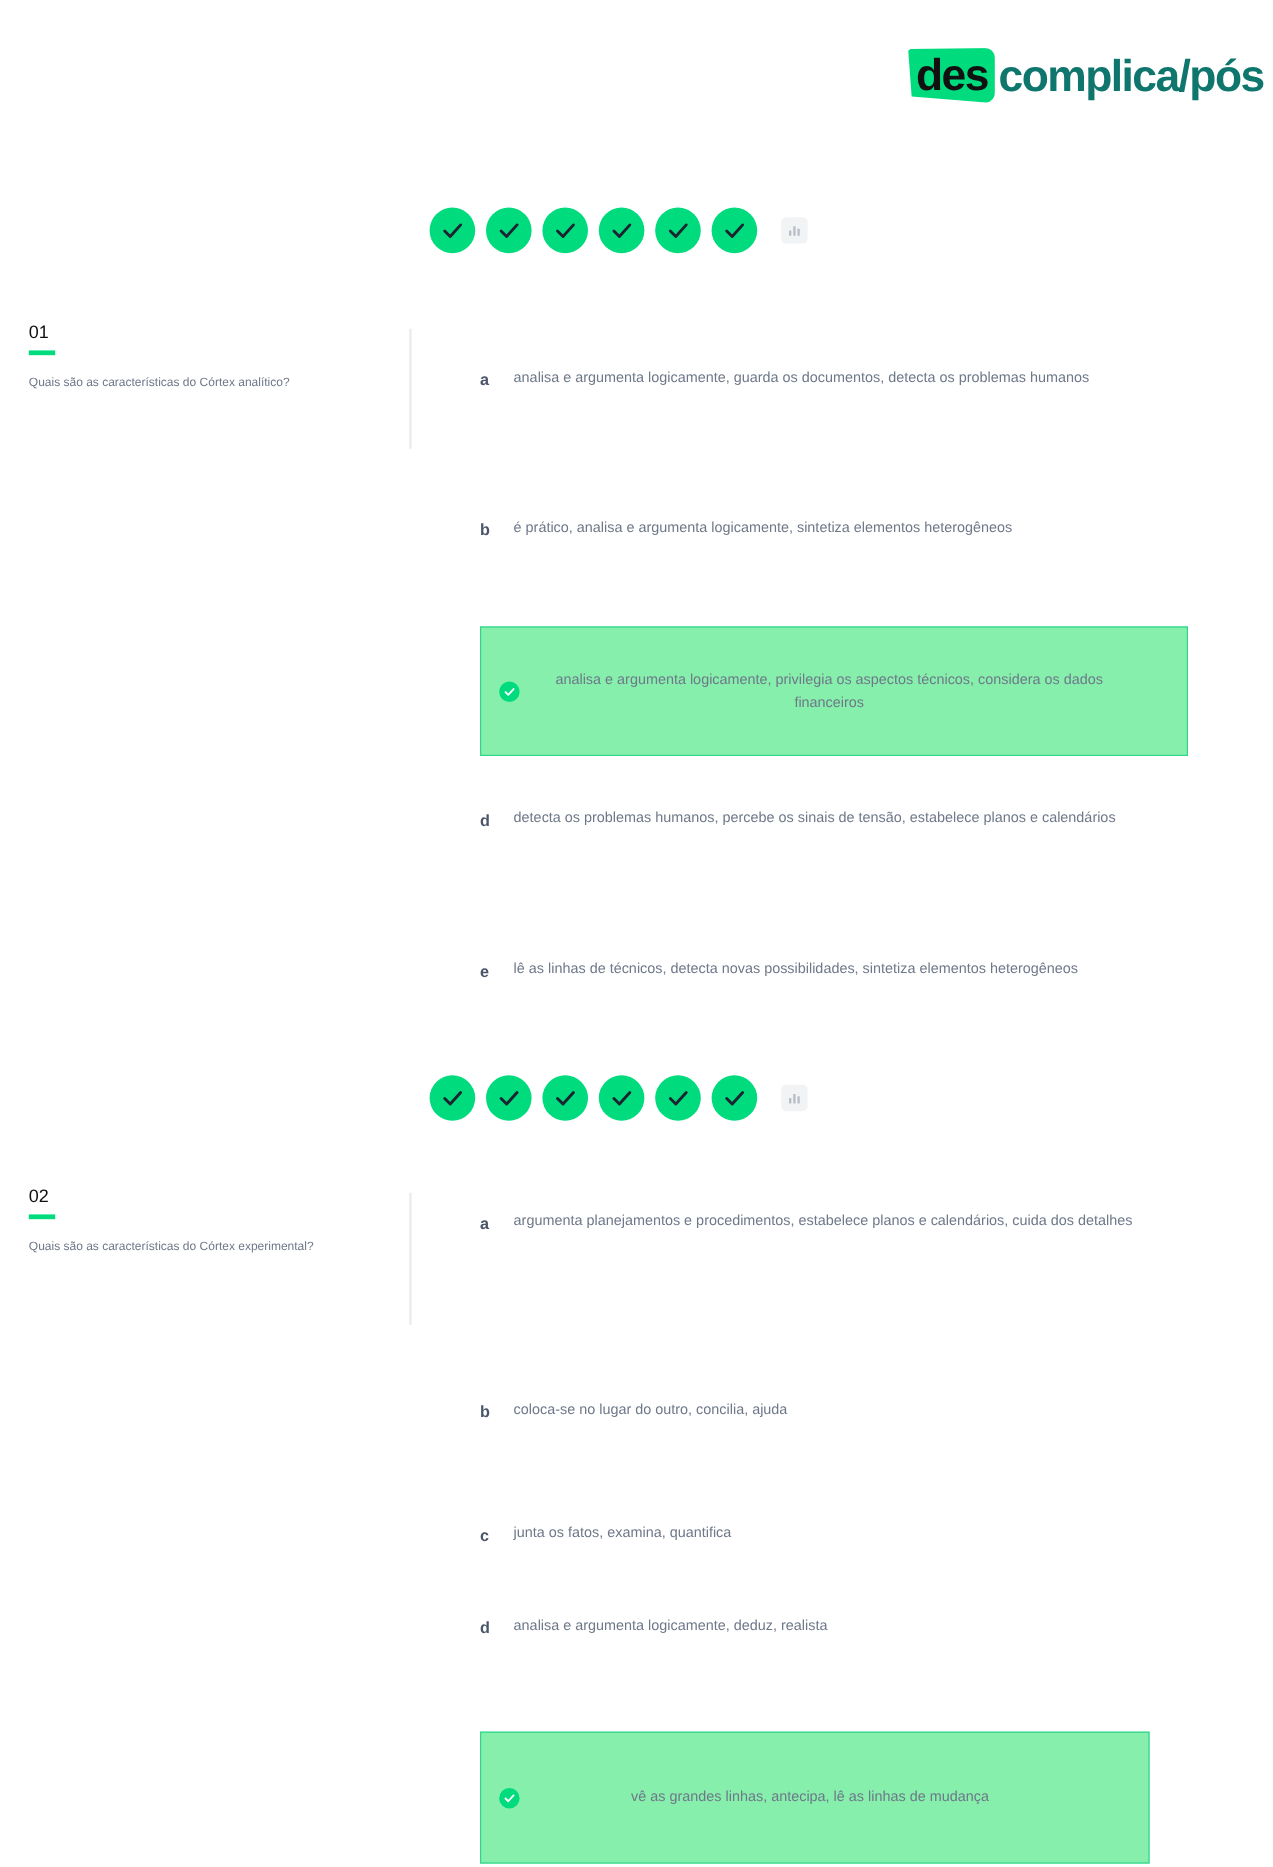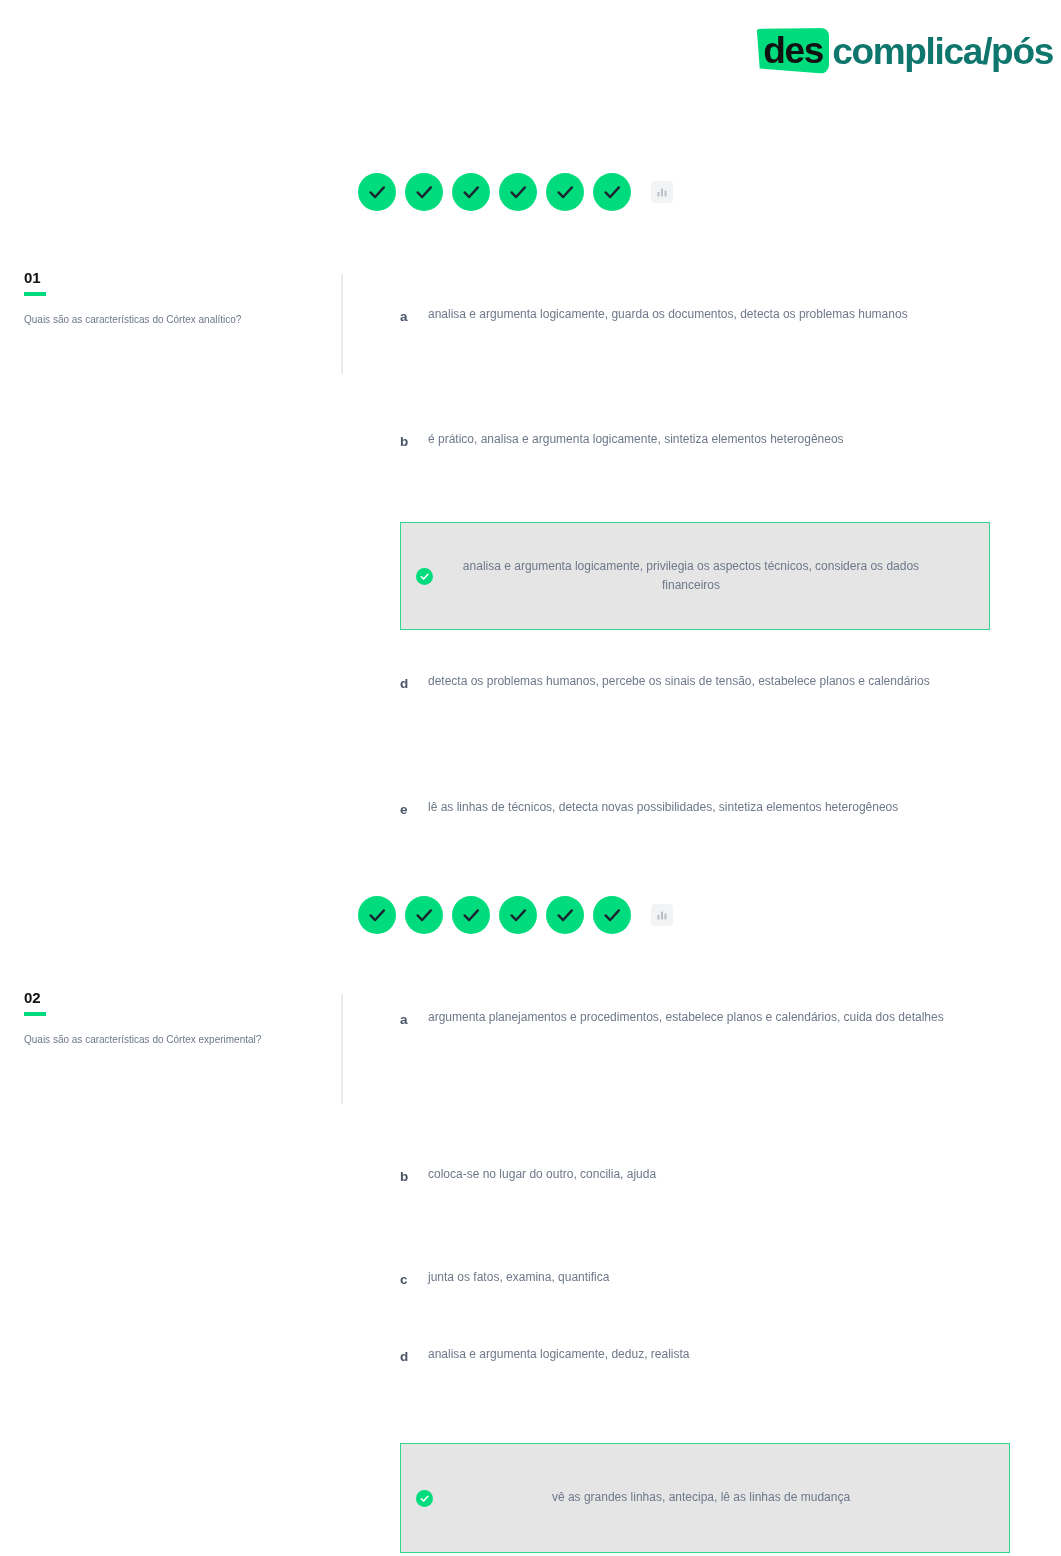--- a/index.html
+++ b/index.html
@@ -12,21 +12,21 @@
     height: 1556px;
     position: relative;
     font-family: "Liberation Sans", sans-serif;
     -webkit-font-smoothing: antialiased;
     overflow: hidden;
   }
 
   
   .header {
     position: absolute;
-    top: 0;
+    top: 12px;
     left: 0;
     width: 1061px;
     height: 110px;
     text-decoration: underline;
   }
   .logo {
     position: absolute;
     right: 8px;
     top: 22px;
     display: flex;
@@ -98,21 +98,21 @@
     width: 1061px;
   }
   .q-left {
     position: absolute;
     left: 24px;
     top: 0;
     width: 300px;
   }
   .q-number {
     font-size: 15px;
-    font-weight: bold;
+    font-weight: normal;
     color: #111111;
     letter-spacing: 0px;
     line-height: 1.1;
   }
   .q-underline {
     width: 22px;
     height: 4px;
     background: #00DC7D;
     margin-top: 5px;
     margin-bottom: 16px;
@@ -146,21 +146,21 @@
   .option-text {
     font-size: 12px;
     color: #6e7889;
     line-height: 1.62;
     flex: 1 1 auto;
   }
   .option.centered .option-text { text-align: left; padding-right: 28px; }
 
   .option.correct {
     border: 1px solid #2fd68d;
-    background: #e5e5e5;
+    background: #86efac;
     align-items: center;
   }
   .option.correct .option-text {
     text-align: center;
     padding-right: 40px;
   }
   .check-badge {
     width: 17px;
     height: 17px;
     border-radius: 50%;
@@ -336,21 +336,21 @@
         <span class="option-text">coloca-se no lugar do outro, concilia, ajuda</span>
       </div>
       <div class="option centered" style="position:absolute;left:400px;width:600px;top:278px;">
         <span class="option-letter">c</span>
         <span class="option-text">junta os fatos, examina, quantifica</span>
       </div>
       <div class="option centered" style="position:absolute;left:400px;width:600px;top:355px;">
         <span class="option-letter">d</span>
         <span class="option-text">analisa e argumenta logicamente, deduz, realista</span>
       </div>
-      <div class="option correct" style="position:absolute;left:400px;width:610px;top:453px;height:110px;">
+      <div class="option correct" style="position:absolute;left:400px;width:558px;top:453px;height:110px;">
         <span class="check-badge">
           <svg width="11" height="11" viewBox="0 0 24 24" fill="none">
             <path d="M5 12.5 L10 17.5 L19.5 7" stroke="#ffffff" stroke-width="3.4" stroke-linecap="round" stroke-linejoin="round"></path>
           </svg>
         </span>
         <span class="option-text">vê as grandes linhas, antecipa, lê as linhas de mudança</span>
       </div>
     </div>
   </div>
 

